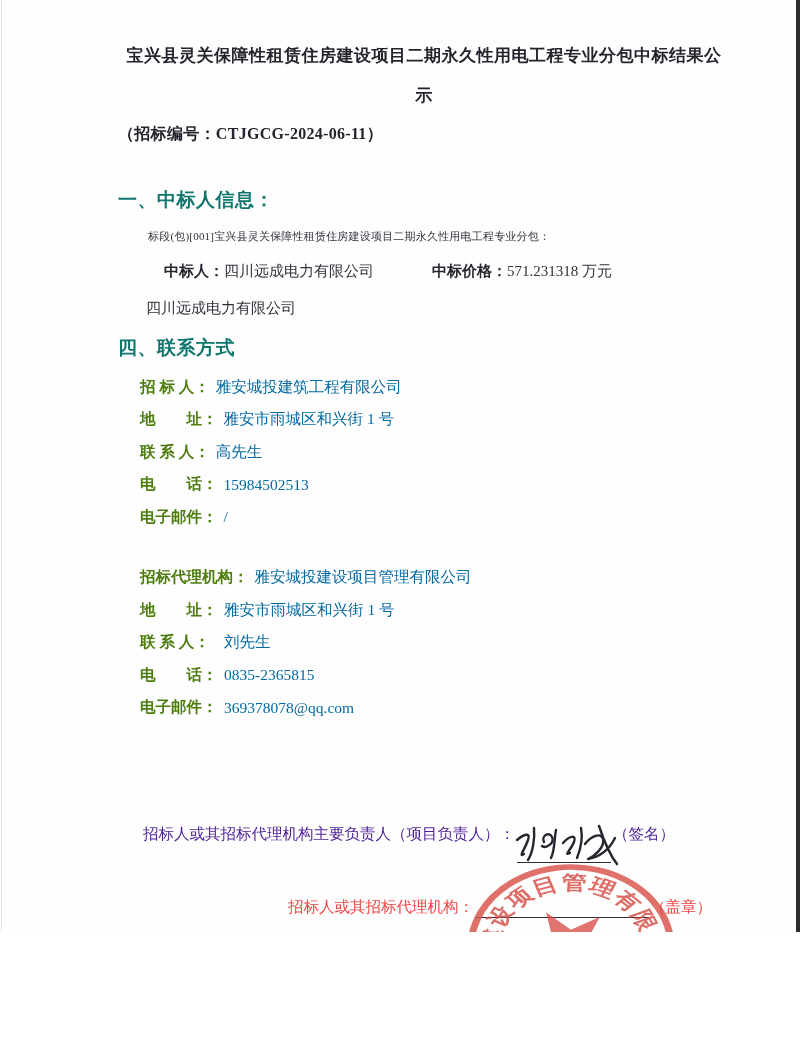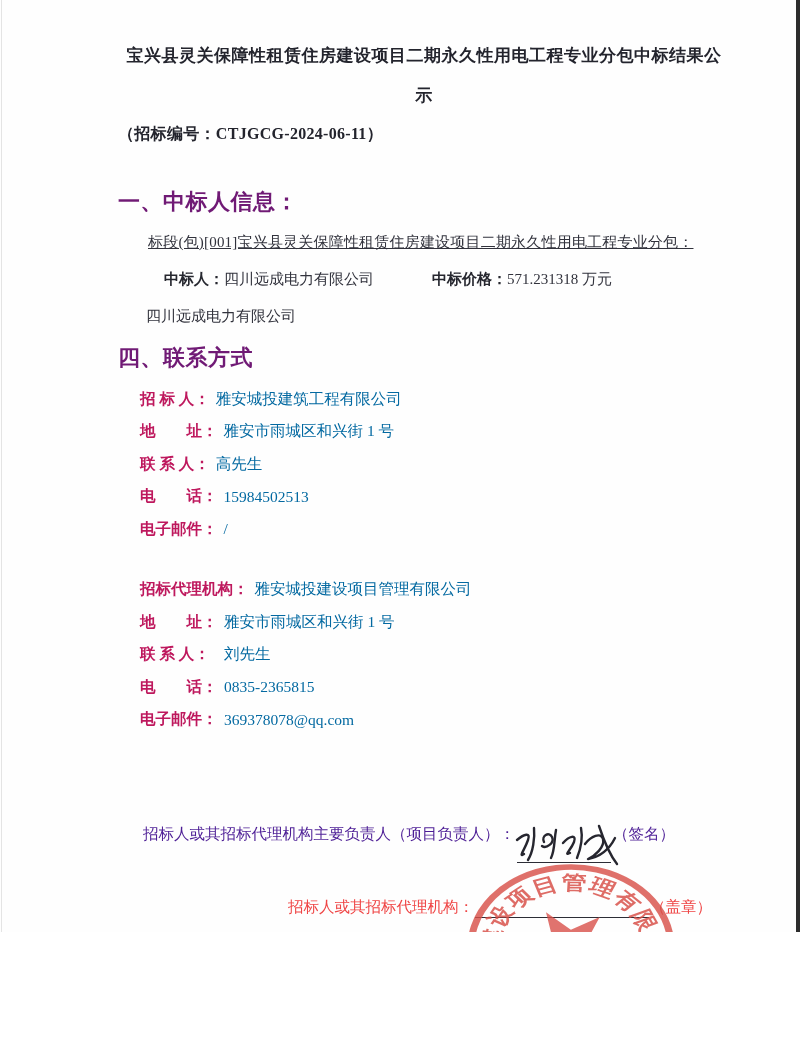--- a/index.html
+++ b/index.html
@@ -7,34 +7,34 @@
     position:relative;width:800px;height:932px;background:#fefefdf;
     background:#fefefe;overflow:hidden;
     font-family:"Liberation Serif","DejaVu Serif",serif;color:#31323c;
   }
   .edge-right{position:absolute;top:0;right:0;width:4px;height:100%;background:#2d2d2d;}
   .edge-left{position:absolute;top:0;left:1px;width:1px;height:100%;background:#e4e4e4;}
   .content{padding:36px 100px 0 118px;}
   .title{width:612px;margin:0 auto;text-align:center;font-size:17px;font-weight:700;
          line-height:40px;letter-spacing:.5px;color:#23242d;}
   .tno{text-align:left;font-size:16px;font-weight:700;margin-top:8px;color:#23242d;letter-spacing:.3px;}
-  .sec-h{font-size:22px;font-weight:700;color:#701a75;letter-spacing:.5px;}
+  .sec-h{font-size:19px;font-weight:700;color:#0f766e;letter-spacing:.5px;}
   .sec1{margin-top:42px;}
-  .lot{margin:16px 0 0 30px;font-size:15px;letter-spacing:.2px;text-decoration:underline;}
+  .lot{margin:16px 0 0 30px;font-size:11px;letter-spacing:.2px;}
   .winner{margin:18px 0 0 46px;font-size:15px;}
   .b-label{font-weight:600;color:#26272f;}
   .price-group{margin-left:58px;}
   .sec2{margin-top:18px;}
   .plain{margin:16px 0 0 28px;font-size:15px;}
   .sec3{margin-top:17px;}
   .sec4{margin-top:17px;}
   .cblock{margin:10px 0 0 22px;}
   .cblock2{margin-top:28px;}
   .crow{height:32.5px;display:flex;align-items:center;font-size:15.5px;}
-  .clabel{font-weight:700;color:#be185d;flex:0 0 auto;}
+  .clabel{font-weight:700;color:#4d7c0f;flex:0 0 auto;}
   .cblock1 .clabel{min-width:68px;}
   .cblock2 .clabel{min-width:78px;}
   .cvalue{margin-left:6px;color:#0369a1;}
   .sigrow{position:absolute;left:143px;top:822px;font-size:15.5px;color:#4c1d95;
           display:flex;align-items:flex-start;height:42px;}
   .sigrow .pref,.sigrow .suf{line-height:24px;}
   .sig-underline{display:inline-block;position:relative;width:94px;height:40px;
                  border-bottom:1.6px solid #2c2d36;margin:0 2px;}
   .sig-underline svg{position:absolute;left:-6px;bottom:-10px;overflow:visible;}
   .stamprow{position:absolute;left:288px;top:896px;font-size:15.5px;color:#ef4444;height:22px;

